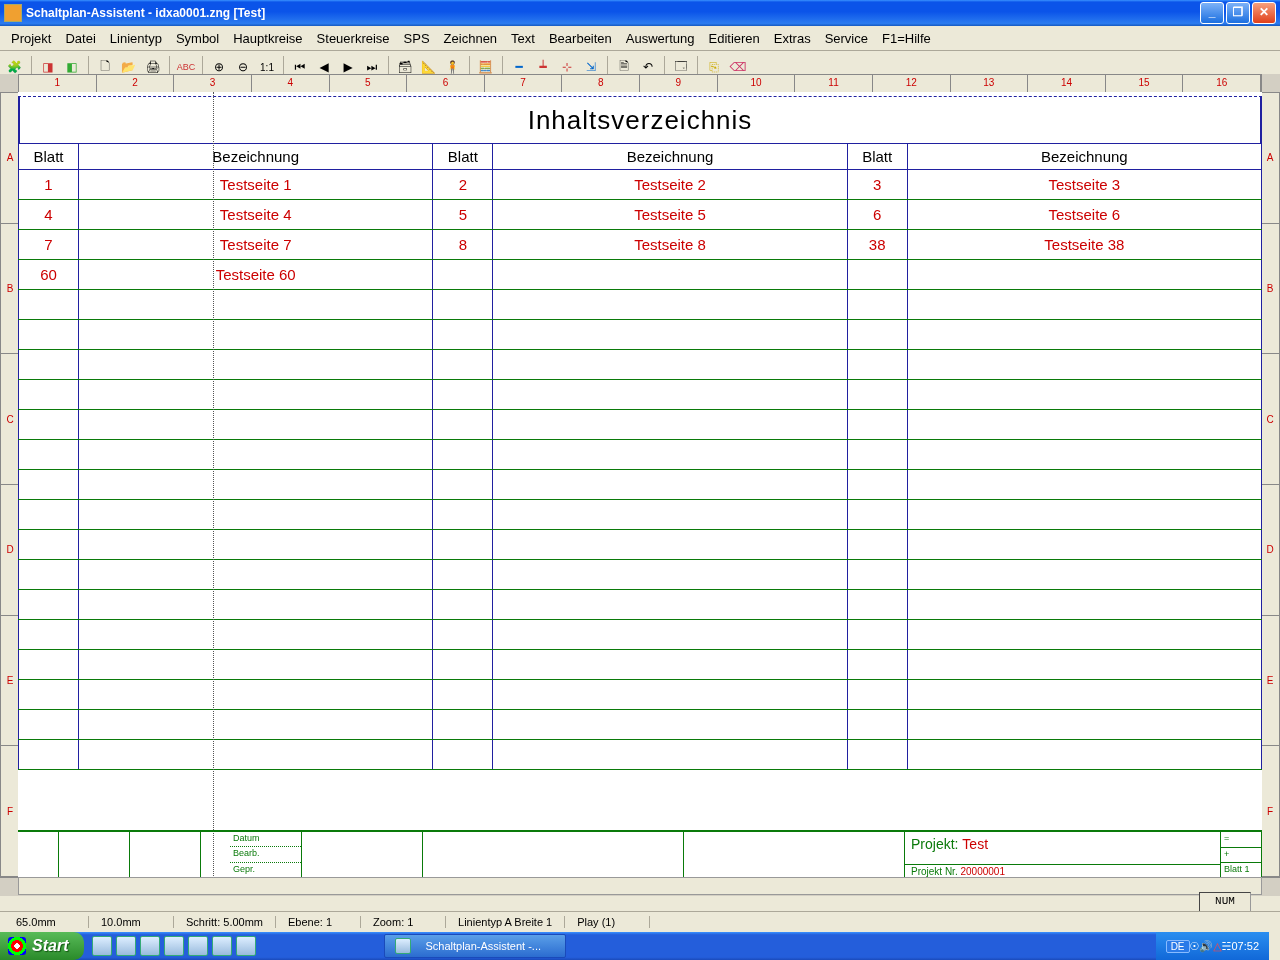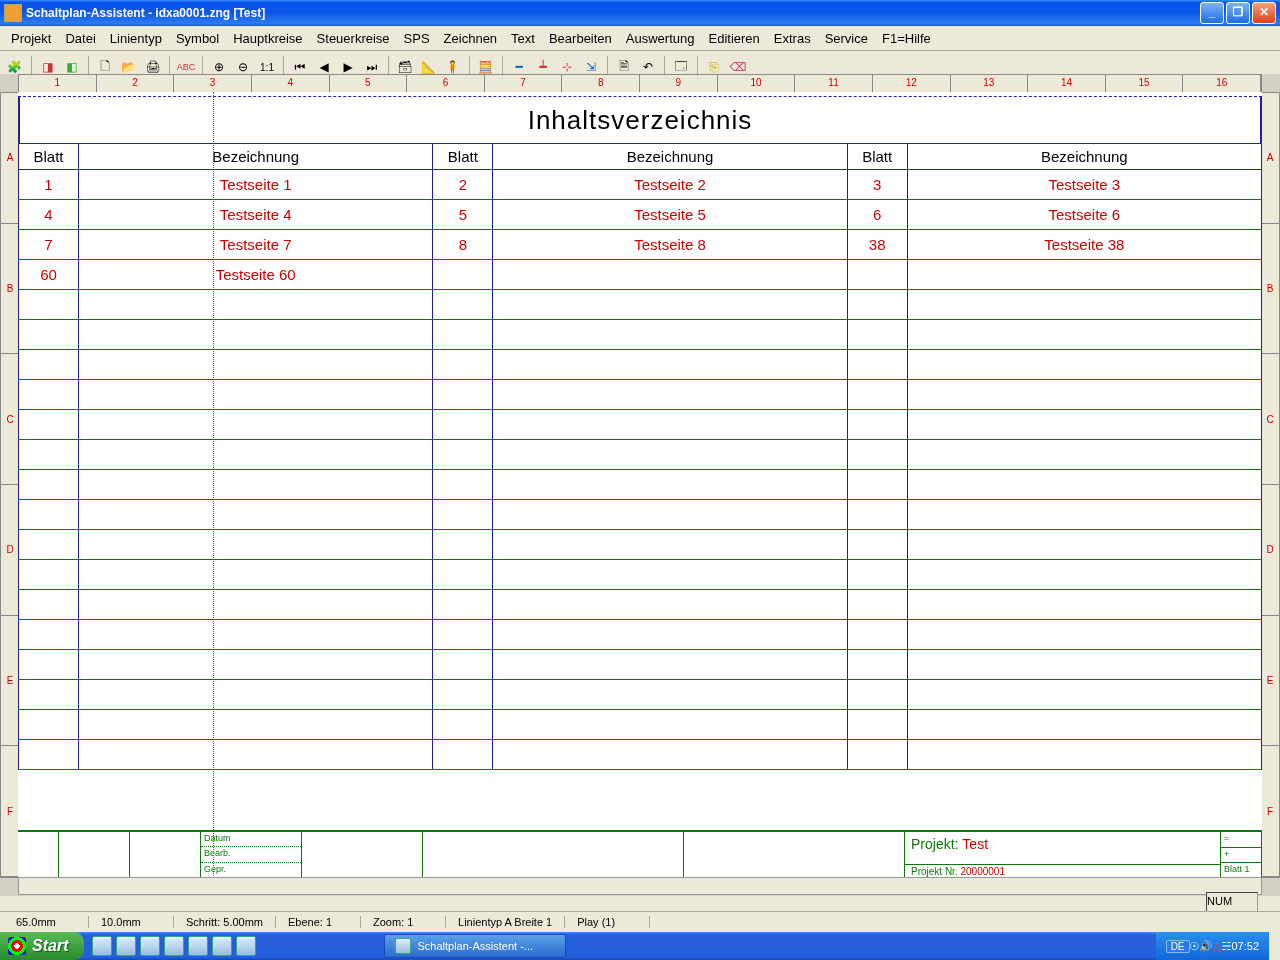--- a/index.html
+++ b/index.html
@@ -27,35 +27,35 @@
 .pagetitle{height:46px;border:2px solid #2020a0;border-bottom:none;text-align:center;font-size:26px;letter-spacing:1px;display:flex;align-items:center;justify-content:center;font-family:'Arial Narrow',Arial;margin-top:4px;border-top-style:dashed;border-top-width:1px;}
 table.toc{width:100%;border-collapse:collapse;table-layout:fixed;}
 table.toc th{border:1px solid #2020a0;font-weight:normal;font-size:15px;padding:4px 0;font-family:'Arial Narrow',Arial;}
 table.toc td{border-left:1px solid #2020a0;border-right:1px solid #2020a0;border-bottom:1px solid #0a7a0a;height:27px;text-align:center;color:#c00;font-size:15px;font-family:'Arial Narrow',Arial;}
 .col-s{width:60px;}
 .vline{position:absolute;top:0;bottom:0;left:195px;border-left:1px dotted #555;pointer-events:none;}
 
 .titleblock{position:absolute;left:0;right:0;bottom:0;height:46px;border-top:2px solid #0a7a0a;display:flex;font-size:9px;color:#0a7a0a;}
 .titleblock .cell{border-right:1px solid #0a7a0a;height:100%;}
 .titleblock .mini{display:flex;flex-direction:column;width:100px;}
-.titleblock .mini div{flex:1;border-bottom:1px dotted #0a7a0a;padding:1px 3px;}
+.titleblock .mini div{flex:1;border-bottom:1px dotted #0a7a0a;padding:1px 3px;margin-left:29px;}
 .titleblock .proj{flex:1;padding:4px 6px;font-size:14px;display:flex;align-items:flex-start;text-align:center;}
 .titleblock .projnr{border-top:1px solid #0a7a0a;font-size:10px;padding:1px 6px;}
 .scrollx{position:absolute;bottom:1px;left:18px;right:18px;height:16px;background:#ece9d8;border:1px solid #999;}
 
-.numind{position:absolute;bottom:48px;right:22px;width:50px;height:18px;border:1px inset #999;line-height:16px;background:#ece9d8;font-size:11px;}
+.numind{position:absolute;bottom:48px;right:29px;width:50px;height:18px;border:1px inset #999;text-align:center;line-height:16px;background:#ece9d8;font-size:11px;font-family:Liberation Mono, monospace;}
 .statusbar{position:absolute;left:0;right:0;bottom:28px;height:20px;background:#ece9d8;border-top:1px solid #aca899;display:flex;align-items:center;padding:0 4px;font-size:11px;}
 .statusbar span{border-right:1px solid #aca899;padding:0 12px;min-width:60px;}
 
 .taskbar{position:absolute;left:0;right:11px;bottom:0;height:28px;background:linear-gradient(to bottom,#3a92ff 0%,#245edb 10%,#245edb 90%,#1a4aba 100%);display:flex;align-items:center;color:#fff;font-size:11px;}
 .startbtn{height:28px;background:linear-gradient(to bottom,#58bb58,#2a8a2a);border-radius:0 10px 10px 0;padding:0 16px 0 8px;display:flex;align-items:center;font-style:italic;font-weight:bold;font-size:16px;text-shadow:1px 1px 1px #115511;}
 .startbtn span.logo{width:18px;height:18px;background:radial-gradient(circle,#fff 20%,#f00 21% 45%,#0f0 46% 70%,#00f 71%);border-radius:3px;margin-right:6px;}
 .ql{display:flex;gap:4px;padding:0 8px;}
 .qi{width:18px;height:18px;background:linear-gradient(#def,#9bd);border:1px solid #3a7;border-radius:2px;}
-.taskbtn{height:22px;background:linear-gradient(#5a9fe8,#2b6cd0);border:1px solid #1a4aba;border-radius:2px;padding:0 10px;display:flex;align-items:center;gap:6px;min-width:160px;}
+.taskbtn{height:22px;background:linear-gradient(#5a9fe8,#2b6cd0);border:1px solid #1a4aba;border-radius:2px;padding:0 10px;display:flex;align-items:center;gap:14px;min-width:160px;}
 .tray{margin-left:auto;height:28px;background:linear-gradient(#2a8ef0,#1168d8);display:flex;align-items:center;padding:0 10px;gap:0;font-size:11px;}
 .tray .lang{background:#2a7ae8;border:1px solid #8bf;border-radius:2px;padding:0 4px;font-size:10px;}
 </style>
 </head>
 <body>
 
 <div class="titlebar">
   <span class="icon"></span>
   <span>Schaltplan-Assistent - idxa0001.zng [Test]</span>
   <span class="spacer"></span>

